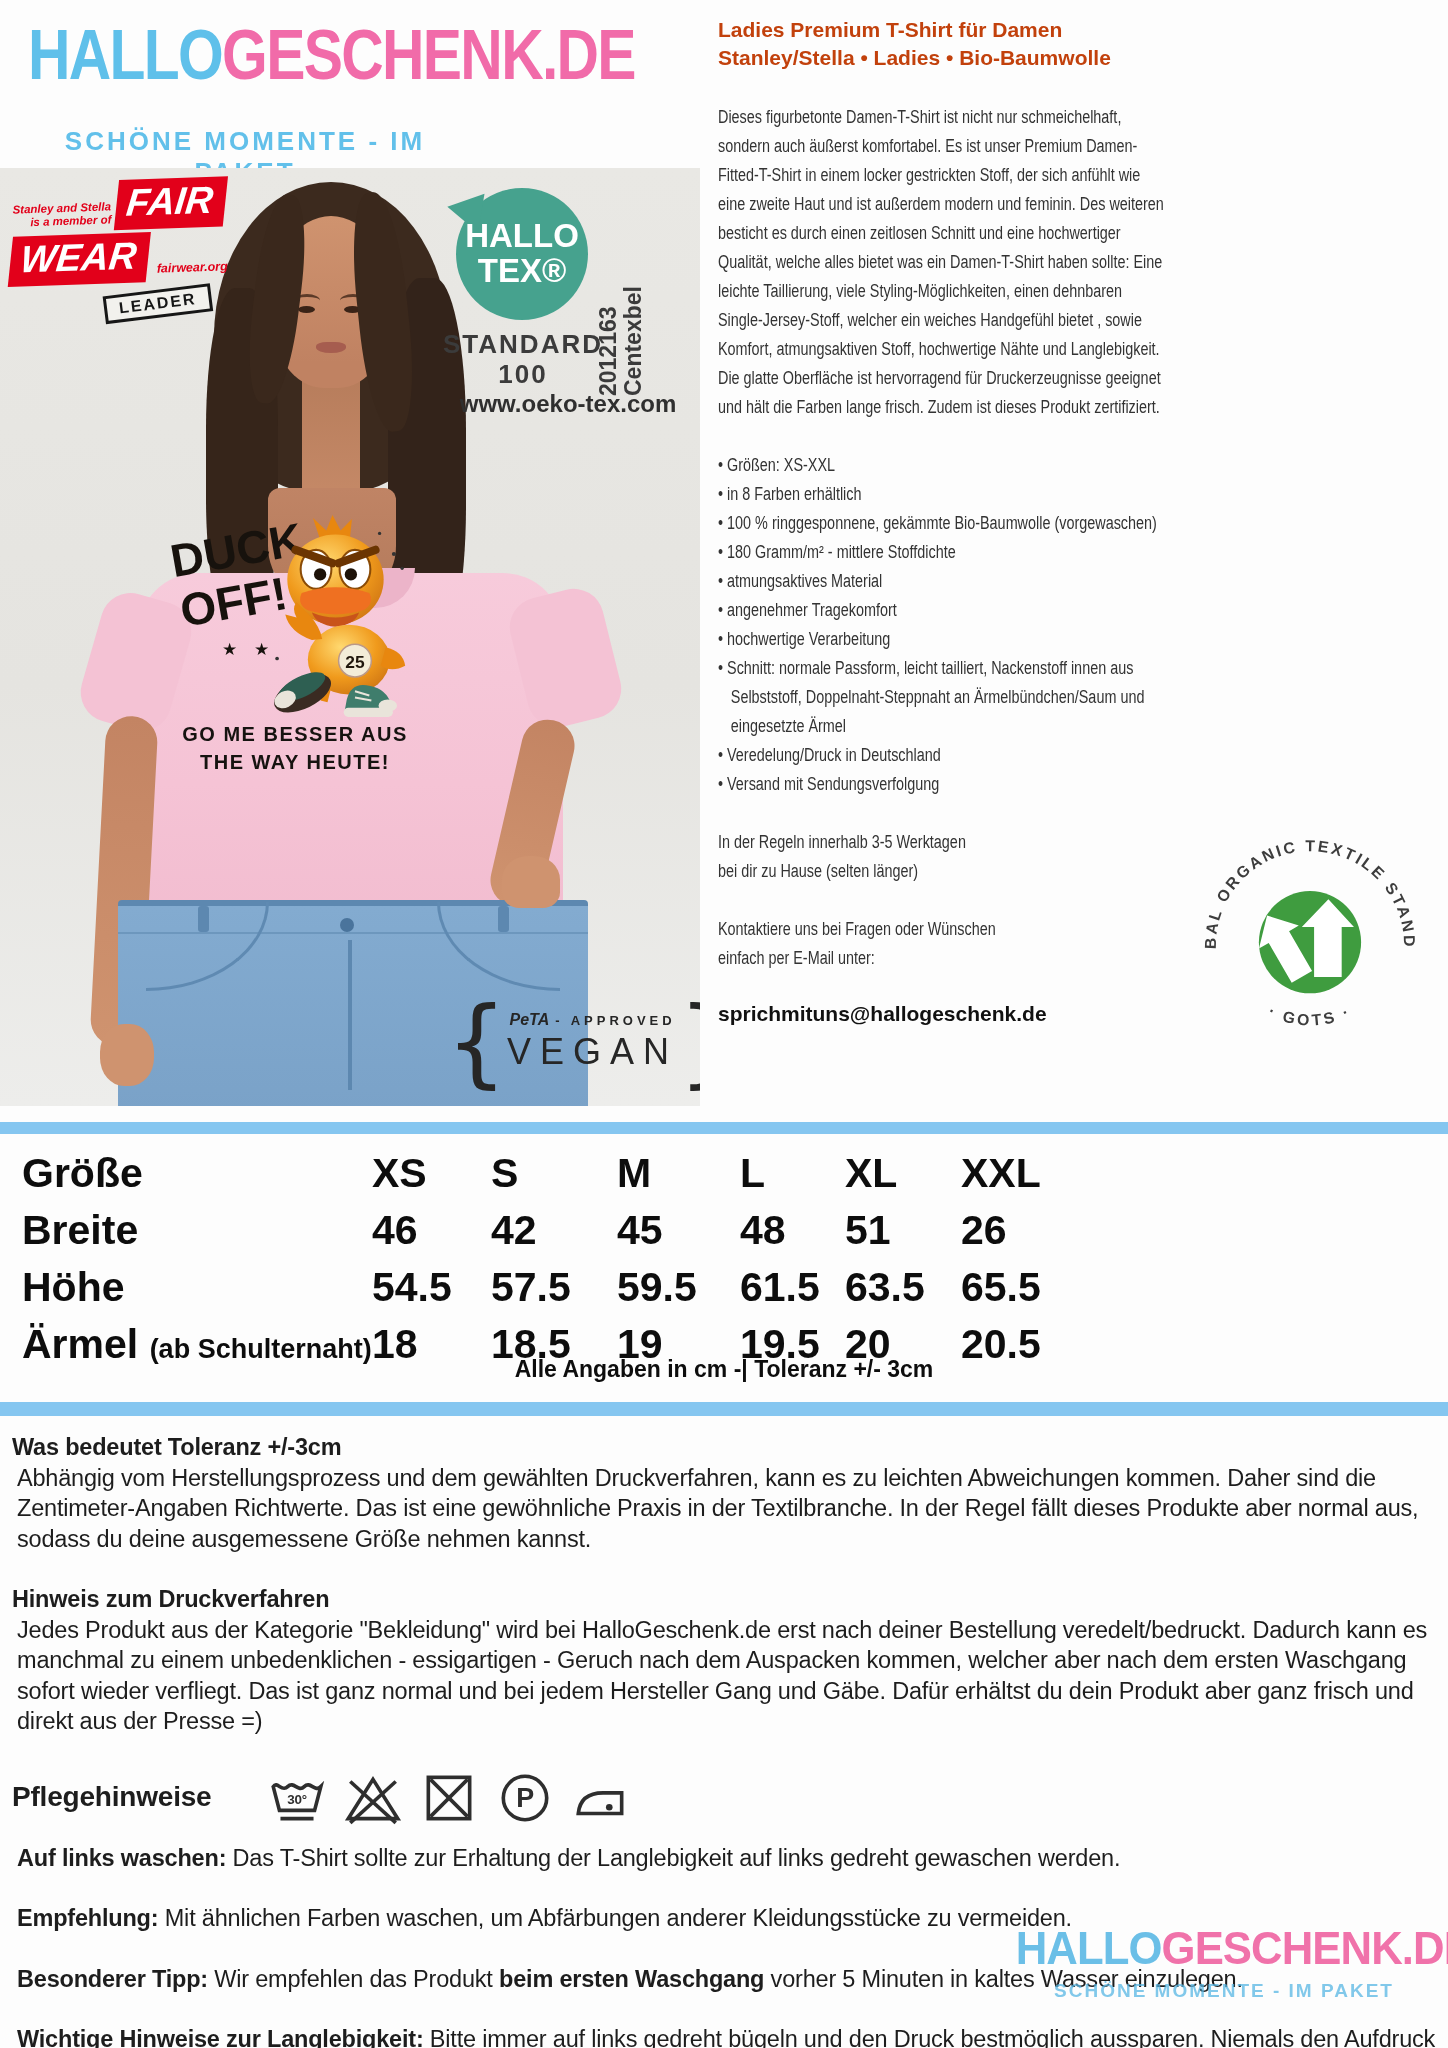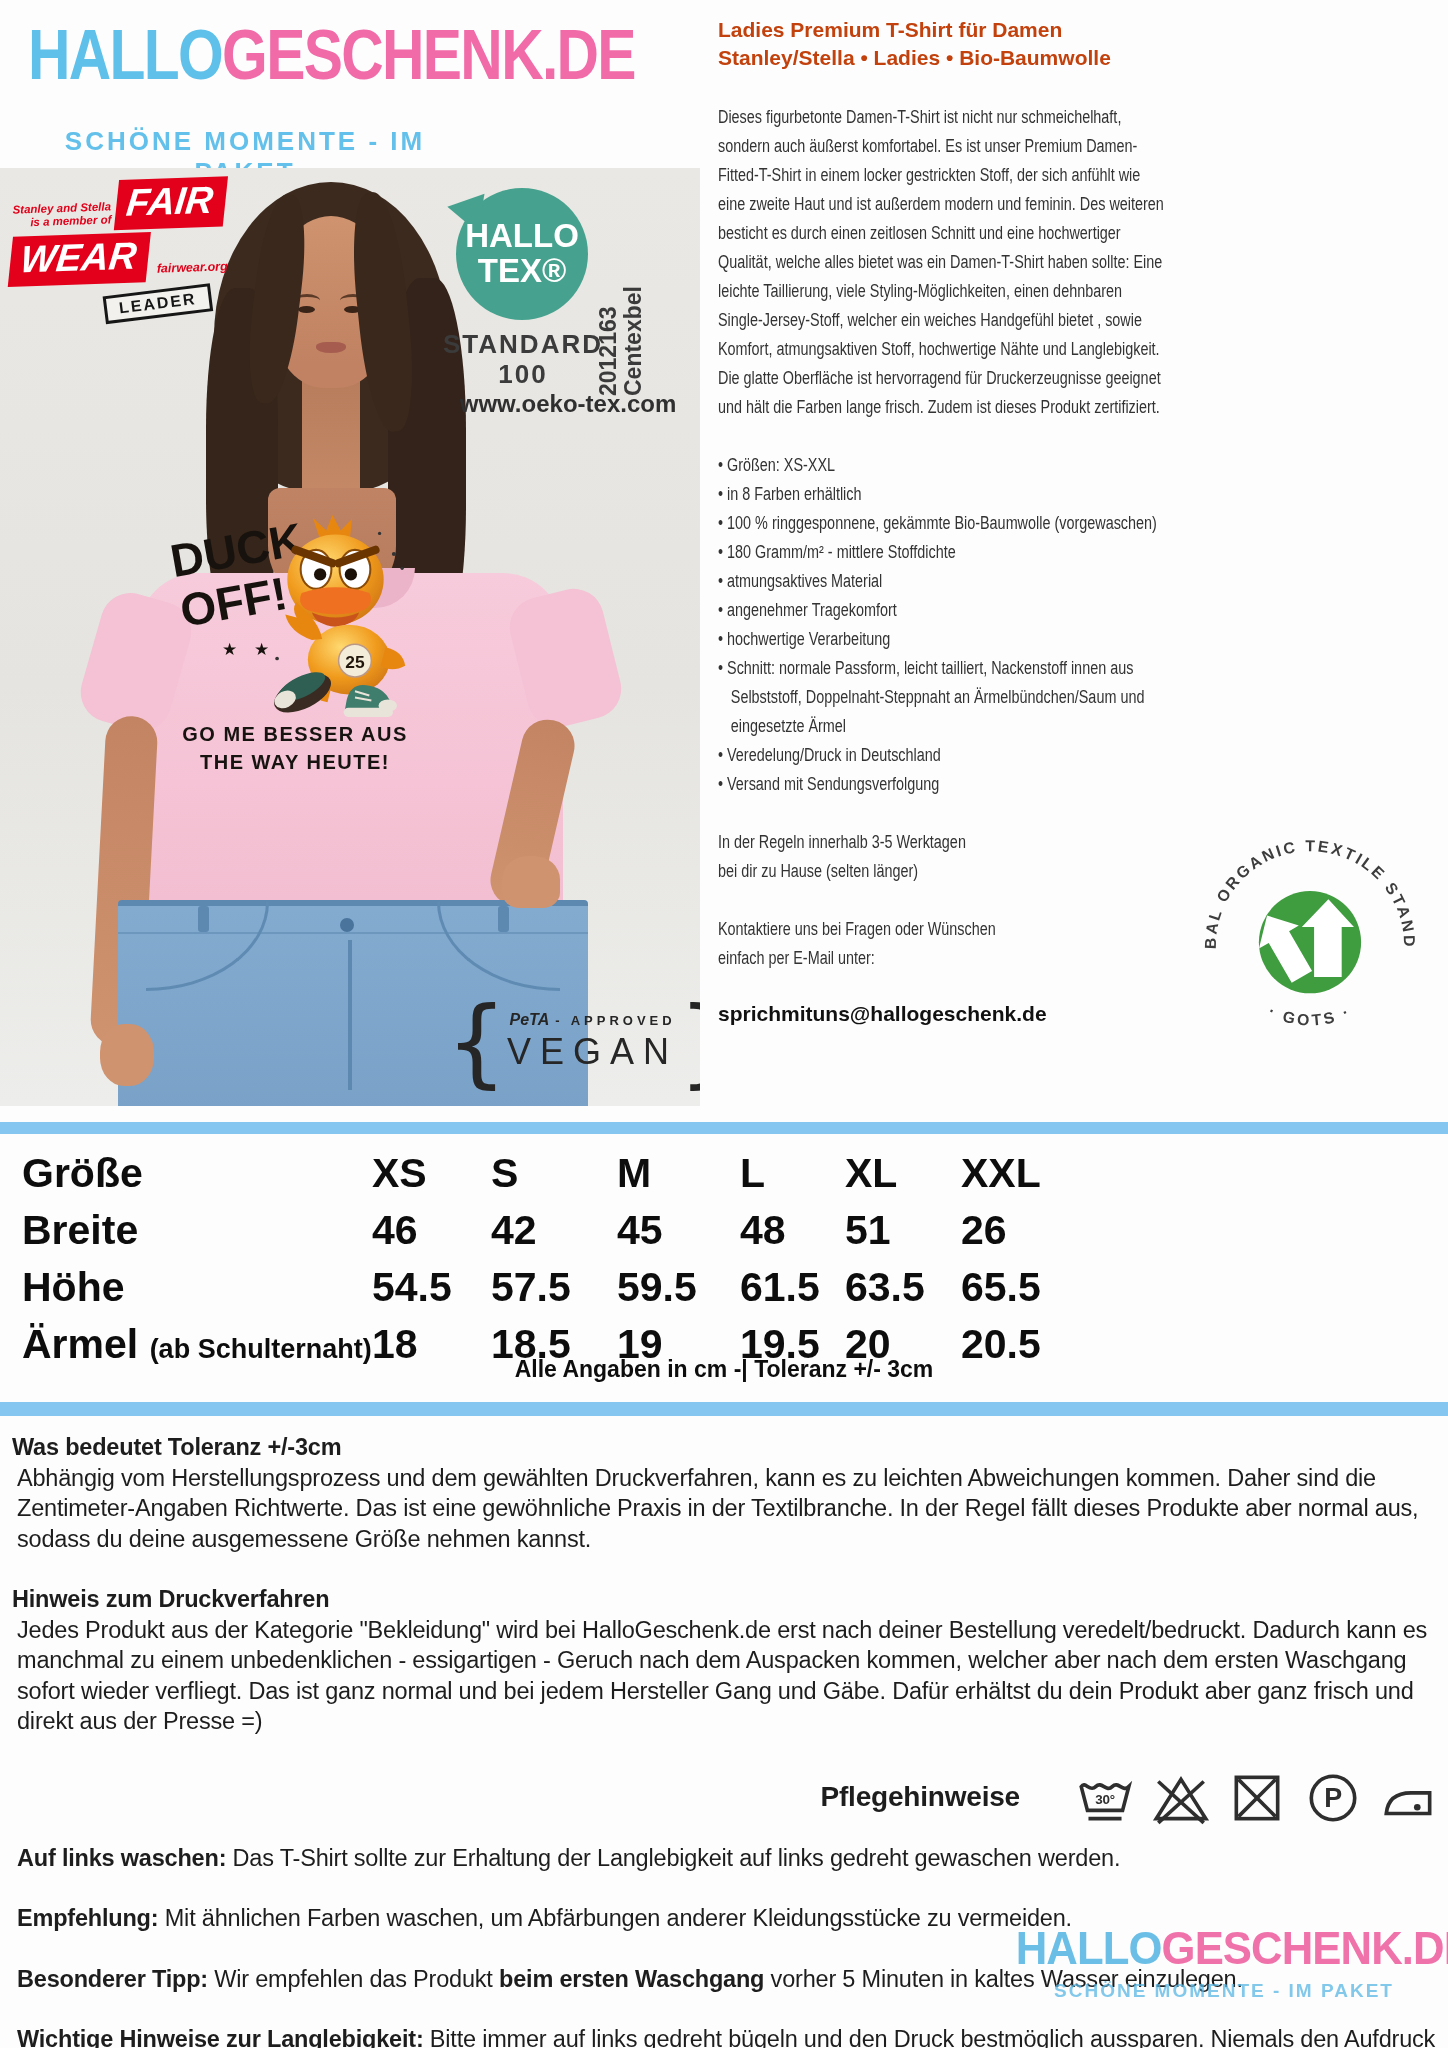--- a/index.html
+++ b/index.html
@@ -94,21 +94,21 @@
   .bar{position:absolute;left:0;width:1448px;background:#85c6f0;}
   .tablewrap{position:absolute;left:22px;top:1150px;width:1400px;}
   .trow{display:grid;grid-template-columns:350px 119px 126px 123px 105px 116px 1fr;align-items:baseline;height:57px;font-size:41px;font-weight:800;color:#0d0d0d;}
   .tnote{position:absolute;left:0;top:1356px;width:1448px;text-align:center;font-size:23px;font-weight:800;color:#0d0d0d;}
   .lblnote{font-size:27px;font-weight:600;}
 
   
   .sections{position:absolute;left:12px;top:1432px;width:1428px;font-size:23.5px;line-height:30.5px;letter-spacing:-0.2px;color:#1d1d1d;}
   .sections h3{margin:0;font-size:23.5px;font-weight:800;}
   .sections p{margin:0 0 30px 5px;}
-  .care-row{display:flex;align-items:center;gap:14px;margin:6px 0 14px 0;justify-content:flex-end;}
+  .care-row{display:flex;align-items:center;gap:14px;margin:6px 0 14px 0;}
   .care-label{font-size:28px;font-weight:800;margin-right:40px;}
   .care-ic{width:62px;height:62px;}
   .careline{margin:0;}
   .careline b{font-weight:800;}
 
   
   .wm{position:absolute;left:1000px;top:1920px;width:448px;text-align:center;opacity:.88;z-index:30;}
   .wm-l1{font-size:47px;font-weight:800;letter-spacing:-1px;transform:scaleX(.93);transform-origin:50% 0;white-space:nowrap;line-height:1.2;}
   .wm .w1{color:#58b7e4;}
   .wm .w2{color:#ef5f9f;}

